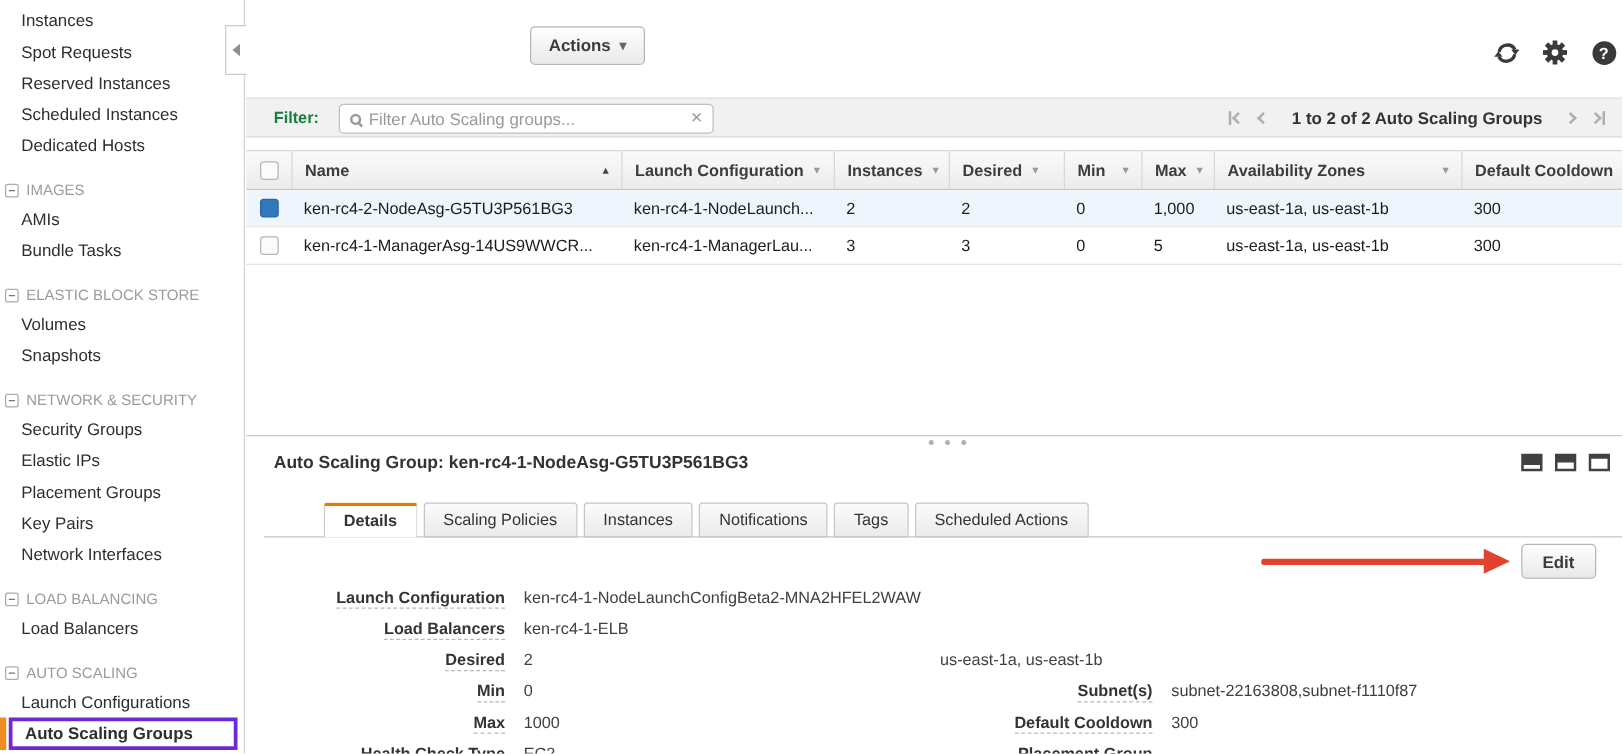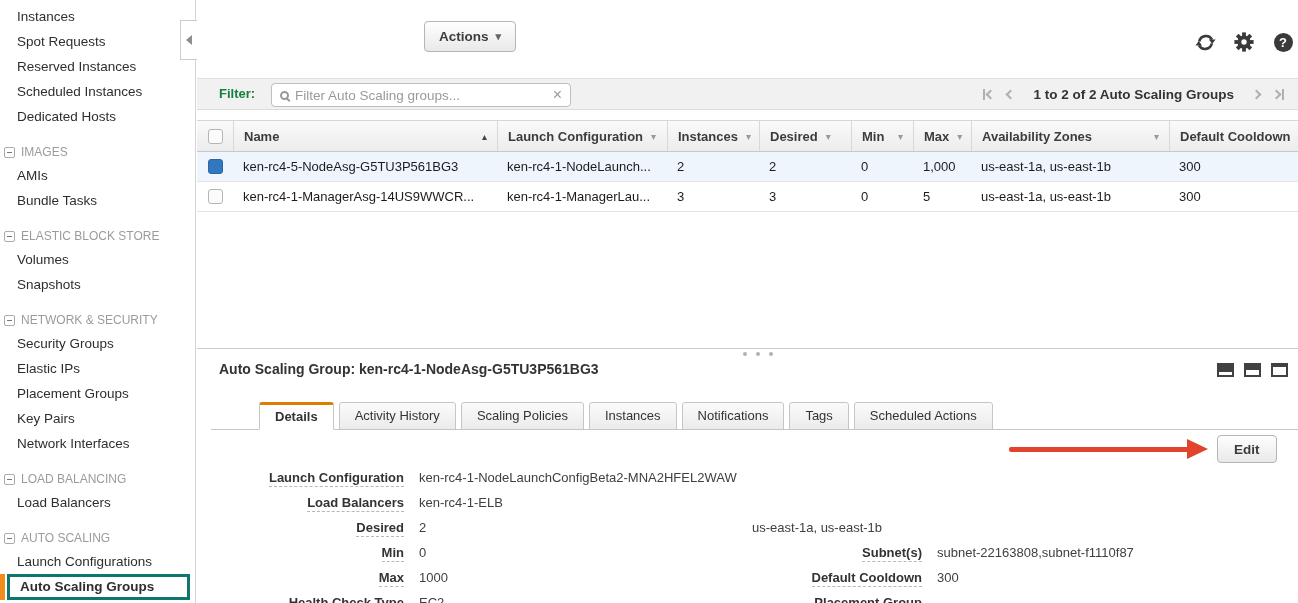--- a/index.html
+++ b/index.html
@@ -10,21 +10,21 @@
   
   .sidebar { position:absolute; left:0; top:0; bottom:0; width:196px; background:#fff;
              border-right:1px solid #d4d4d4; padding-top:4px; z-index:2; }
   .side-item { height:25px; line-height:25px; padding-left:17px; font-size:13.5px; color:#2e2e2e;
                white-space:nowrap; cursor:pointer; }
   .side-header { height:22px; margin-top:12px; padding-left:4px; display:flex; align-items:center;
                  gap:6px; font-size:12px; color:#9b9b9b; white-space:nowrap; cursor:pointer; }
   .minus-box { width:11px; height:11px; border:1px solid #ababab; border-radius:2px; background:#fff;
                position:relative; flex:0 0 auto; }
   .minus-box::after { content:""; position:absolute; left:2px; right:2px; top:4px; height:1px; background:#777; }
-  .side-item.selected { font-weight:bold; position:relative; border:3px solid #0f766e;
+  .side-item.selected { font-weight:bold; position:relative; border:3px solid #6d28d9;
                         height:26px; line-height:20px; margin:0 5px 0 7px; padding-left:10px; }
   .side-item.selected::before { content:""; position:absolute; left:-10px; top:-3px; bottom:-3px;
                                 width:5px; background:#ef8d1f; }
   .collapse-tab { position:absolute; left:180px; top:20px; width:17px; height:40px; background:#fff;
                   border:1px solid #ccc; border-right:none; z-index:3; display:flex;
                   align-items:center; justify-content:center; cursor:pointer; }
   .tri-left { width:0; height:0; border-right:6px solid #8e8e8e; border-top:5px solid transparent;
               border-bottom:5px solid transparent; }
 
   
@@ -272,21 +272,21 @@
       </div>
       <div class="th c-cool">
         <span>Default Cooldown</span>
       </div>
     </div>
 
     <div class="trow sel" style="top:152px;">
       <div class="td c-cb" style="justify-content:center;">
         <span class="cb checked"></span>
       </div>
-      <div class="td c-name">ken-rc4-5-NodeAsg-G5TU3P561BG3</div>
+      <div class="td c-name">ken-rc4-2-NodeAsg-G5TU3P561BG3</div>
       <div class="td c-lc">ken-rc4-1-NodeLaunch...</div>
       <div class="td c-inst">2</div>
       <div class="td c-des">2</div>
       <div class="td c-min">0</div>
       <div class="td c-max">1,000</div>
       <div class="td c-az">us-east-1a, us-east-1b</div>
       <div class="td c-cool">300</div>
     </div>
 
     <div class="trow" style="top:182px;">
@@ -313,21 +313,20 @@
     <div class="panel-title">Auto Scaling Group: ken-rc4-1-NodeAsg-G5TU3P561BG3</div>
 
     <div class="pane-icons">
       <span class="pane-ic s"></span>
       <span class="pane-ic m"></span>
       <span class="pane-ic l"></span>
     </div>
 
     <div class="tabs">
       <div class="tab active">Details</div>
-      <div class="tab">Activity History</div>
       <div class="tab">Scaling Policies</div>
       <div class="tab">Instances</div>
       <div class="tab">Notifications</div>
       <div class="tab">Tags</div>
       <div class="tab">Scheduled Actions</div>
     </div>
     <div class="tab-line"></div>
 
     <button class="btn btn-gray btn-edit">Edit</button>
 

